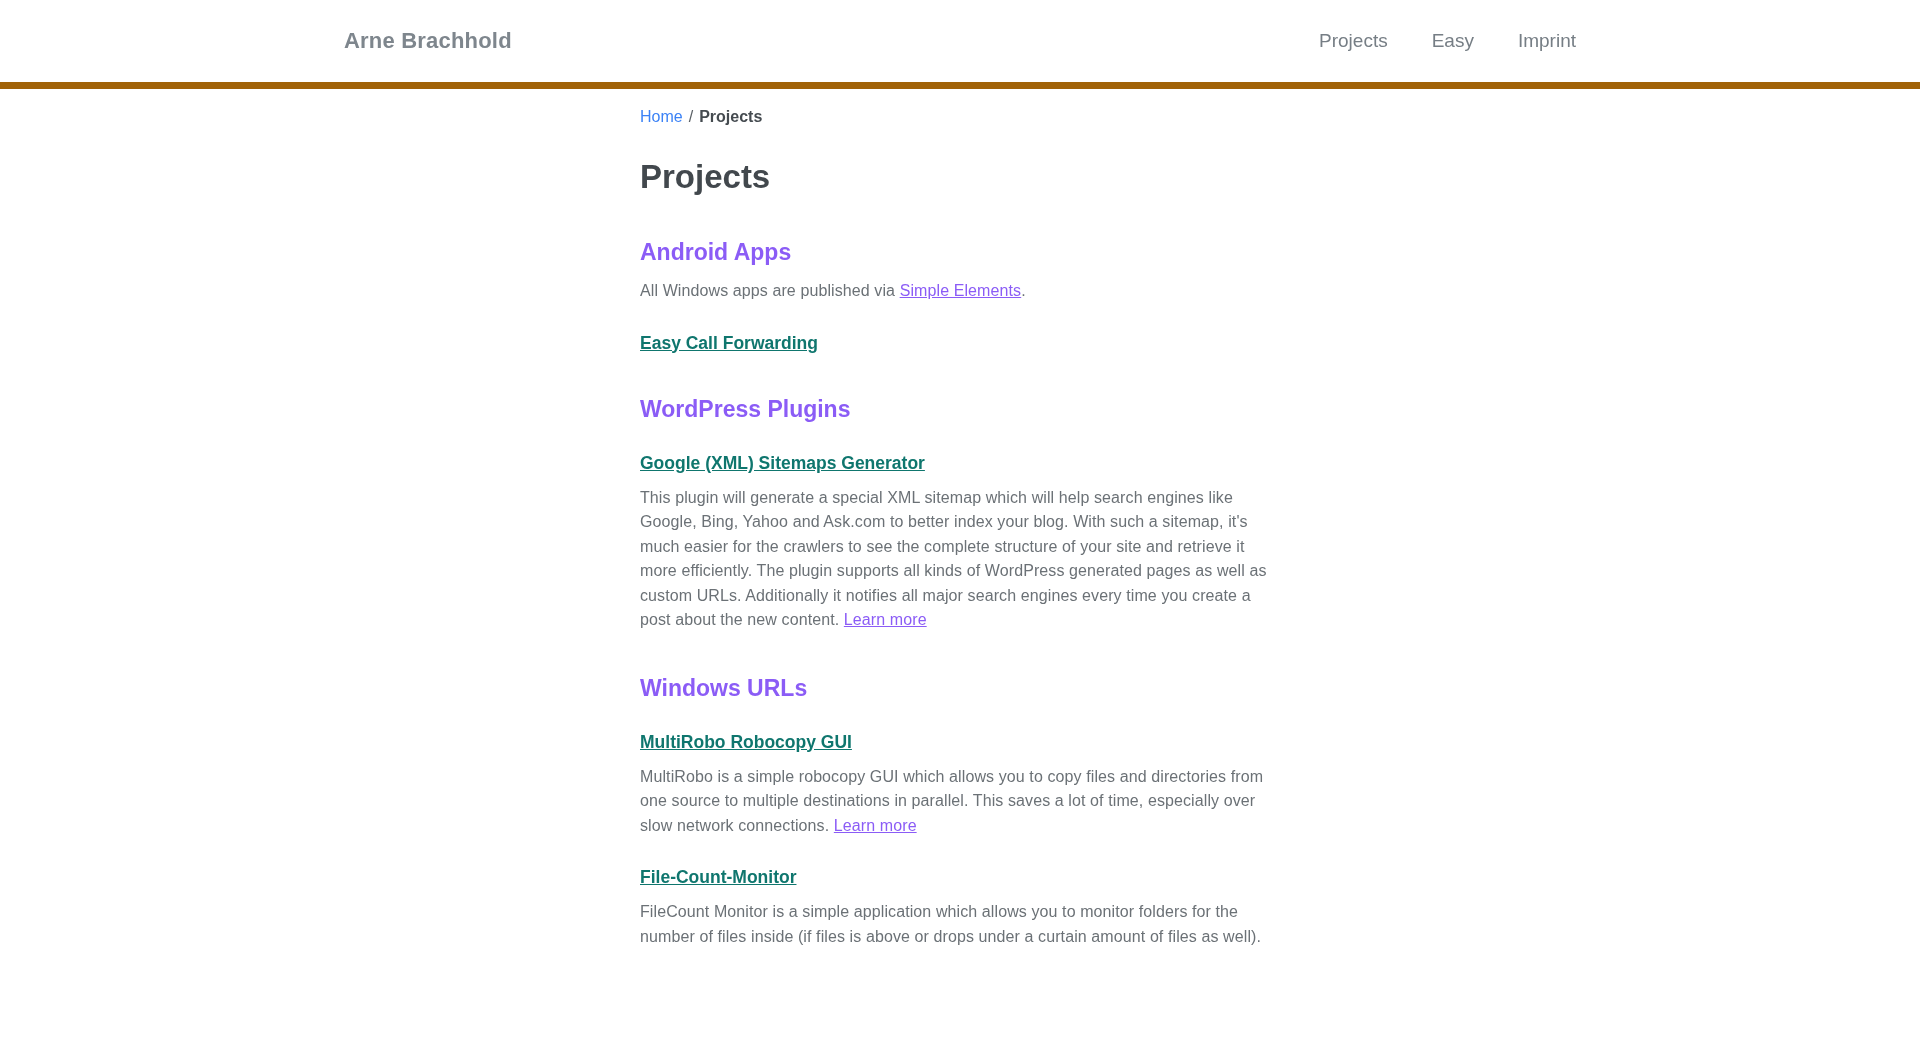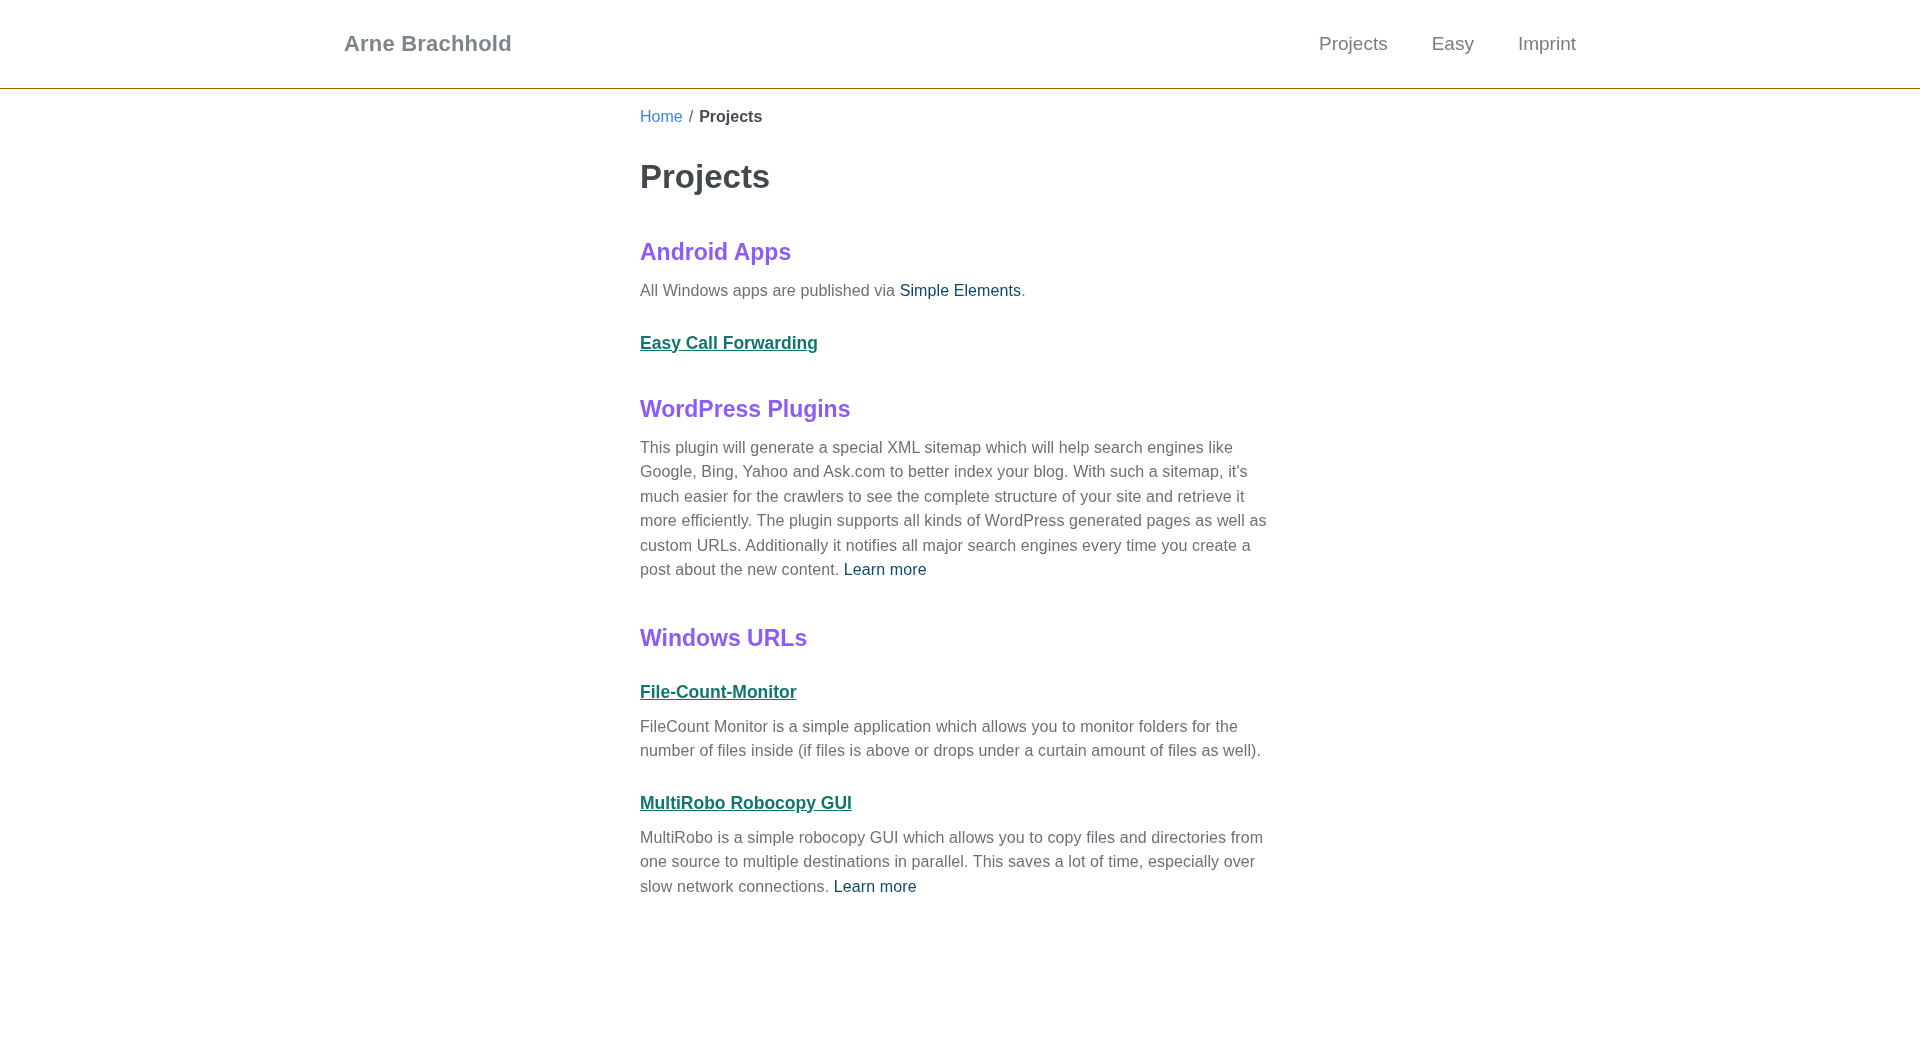--- a/index.html
+++ b/index.html
@@ -8,21 +8,21 @@
     width: 1920px; height: 1040px;
     overflow: hidden;
     background: #ffffff;
     font-family: "Liberation Sans", sans-serif;
     color: #6b7176;
   }
   
   .site-header {
     height: 89px;
     background: #ffffff;
-    border-bottom: 1px solid #a16207;
+    border-bottom: 7px solid #a16207;
     display: flex;
     align-items: center;
   }
   .header-inner {
     width: 1232px;
     margin: 0 auto;
     display: flex;
     align-items: center;
     justify-content: space-between;
   }
@@ -85,21 +85,22 @@
     cursor: pointer;
   }
   p {
     font-size: 16px;
     line-height: 24.5px;
     margin: 0;
     color: #6b7176;
     letter-spacing: 0.1px;
   }
   p a.text-link {
-    color: #0c4a6e;
+    color: #8b5cf6;
+    text-decoration: underline;
     cursor: pointer;
   }
   p.intro { margin: 0; }
 </style>
 </head>
 <body>
 
 <header class="site-header">
   <div class="header-inner">
     <a class="site-title">Arne Brachhold</a>
@@ -127,34 +128,35 @@
     <h3 class="project-title"><a>Easy Call Forwarding</a></h3>
   </div>
 </div>
   </section>
 
   <section>
     <h2 class="section-heading">WordPress Plugins</h2>
 
     <div>
   <div>
+    <h3 class="project-title"><a>Google (XML) Sitemaps Generator</a></h3>
     <p><span>This plugin will generate a special XML sitemap which will help search engines like Google, Bing, Yahoo and Ask.com to better index your blog. With such a sitemap, it's much easier for the crawlers to see the complete structure of your site and retrieve it more efficiently. The plugin supports all kinds of WordPress generated pages as well as custom URLs. Additionally it notifies all major search engines every time you create a post about the new content. </span><a class="text-link">Learn more</a></p>
   </div>
 </div>
   </section>
 
   <section>
     <h2 class="section-heading">Windows URLs</h2>
 
     <div>
   <div>
-    <h3 class="project-title"><a>File-Count-Monitor</a></h3>
-    <p><span>FileCount Monitor is a simple application which allows you to monitor folders for the number of files inside (if files is above or drops under a curtain amount of files as well).</span></p>
+    <h3 class="project-title"><a>MultiRobo Robocopy GUI</a></h3>
+    <p><span>MultiRobo is a simple robocopy GUI which allows you to copy files and directories from one source to multiple destinations in parallel. This saves a lot of time, especially over slow network connections. </span><a class="text-link">Learn more</a></p>
   </div>
 
   <div>
-    <h3 class="project-title"><a>MultiRobo Robocopy GUI</a></h3>
-    <p><span>MultiRobo is a simple robocopy GUI which allows you to copy files and directories from one source to multiple destinations in parallel. This saves a lot of time, especially over slow network connections. </span><a class="text-link">Learn more</a></p>
+    <h3 class="project-title"><a>File-Count-Monitor</a></h3>
+    <p><span>FileCount Monitor is a simple application which allows you to monitor folders for the number of files inside (if files is above or drops under a curtain amount of files as well).</span></p>
   </div>
 </div>
   </section>
 </div>
 </main>
 
 </body></html>

